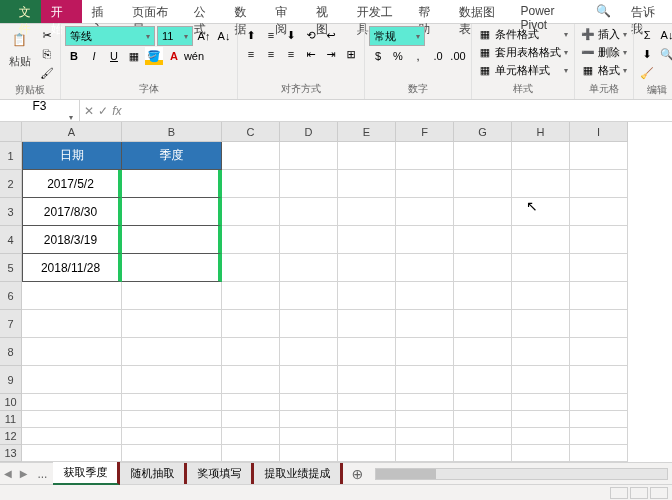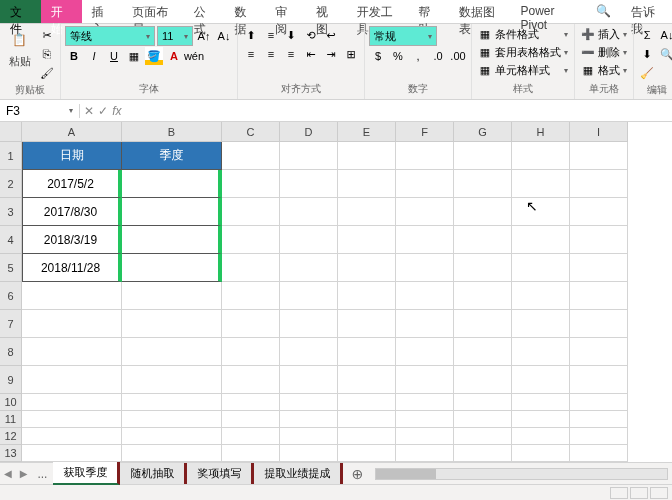--- a/index.html
+++ b/index.html
@@ -1,46 +1,46 @@
 <!DOCTYPE html>
 <html><head>
 <meta charset="utf-8">
 <style>
 * { margin: 0; padding: 0; box-sizing: border-box; font-family: "Microsoft YaHei", sans-serif; }
 body { background: #fff; width: 672px; height: 500px; overflow: hidden; font-size: 12px; }
 
 .tabs { display: flex; background: #fff; border-bottom: 1px solid #d4d4d4; height: 24px; }
 .tab { padding: 4px 10px; color: #444; cursor: pointer; font-size: 12px; }
-.tab.file { background: #217346; color: #000000; }
-.tab.active { background: #ec4899; color: #fff; }
+.tab.file { background: #217346; color: #fef9c3; text-align: right; }
+.tab.active { background: #be185d; color: #fff; }
 .tab.tell { margin-left: auto; }
 
 .ribbon { display: flex; background: #f3f2f1; border-bottom: 1px solid #d4d4d4; height: 76px; }
 .group { display: flex; flex-direction: column; border-right: 1px solid #e1e1e1; padding: 2px 4px; }
 .group-content { flex: 1; display: flex; align-items: flex-start; gap: 2px; }
 .group-label { text-align: center; font-size: 10px; color: #666; padding: 1px 0; }
 
 .btn-lg { display: flex; flex-direction: column; align-items: center; justify-content: center; padding: 2px 4px; cursor: pointer; gap: 2px; }
 .btn-lg .icon { width: 24px; height: 24px; display: flex; align-items: center; justify-content: center; }
 .btn-lg .lbl { font-size: 11px; color: #444; }
 
 .col { display: flex; flex-direction: column; gap: 1px; }
 .row { display: flex; align-items: center; gap: 2px; }
 .btn-sm { width: 18px; height: 18px; display: flex; align-items: center; justify-content: center; cursor: pointer; font-size: 11px; }
 .dropdown { border: 1px solid #ababab; background: #5eead4; height: 20px; display: flex; align-items: center; padding: 0 4px; font-size: 11px; }
 .dropdown.font { width: 90px; }
 .dropdown.size { width: 36px; }
-.dropdown.num { width: 68px; align-items: center; }
+.dropdown.num { width: 56px; align-items: center; }
 .caret { font-size: 8px; margin-left: auto; color: #666; }
 
 .menu-item { display: flex; align-items: center; gap: 3px; padding: 1px 2px; font-size: 11px; cursor: pointer; white-space: nowrap; }
 .menu-item .ic { width: 14px; height: 14px; display: inline-flex; align-items: center; justify-content: center; }
 
 .namebox-row { display: flex; border-bottom: 1px solid #d4d4d4; height: 22px; background: #fff; align-items: center; }
-.namebox { border-right: 1px solid #d4d4d4; width: 80px; padding: 0 6px; display: flex; align-items: center; font-size: 12px; }
+.namebox { border-right: 1px solid #d4d4d4; width: 80px; padding: 0 6px; display: flex; align-items: center; font-size: 12px; flex-direction: column; }
 .fx-btns { display: flex; padding: 0 4px; gap: 4px; color: #888; }
 .fx-btn { cursor: pointer; }
 .formula-bar { flex: 1; padding: 0 6px; }
 
 .sheet-area { display: flex; height: 340px; }
 .row-headers { display: flex; flex-direction: column; }
 .corner { width: 22px; height: 20px; background: #e6e6e6; border-right: 1px solid #ccc; border-bottom: 1px solid #ccc; }
 .row-h { width: 22px; height: 28px; background: #e6e6e6; border-right: 1px solid #ccc; border-bottom: 1px solid #ccc; display: flex; align-items: center; justify-content: center; font-size: 11px; color: #444; }
 .row-h.short { height: 17px; }
 

